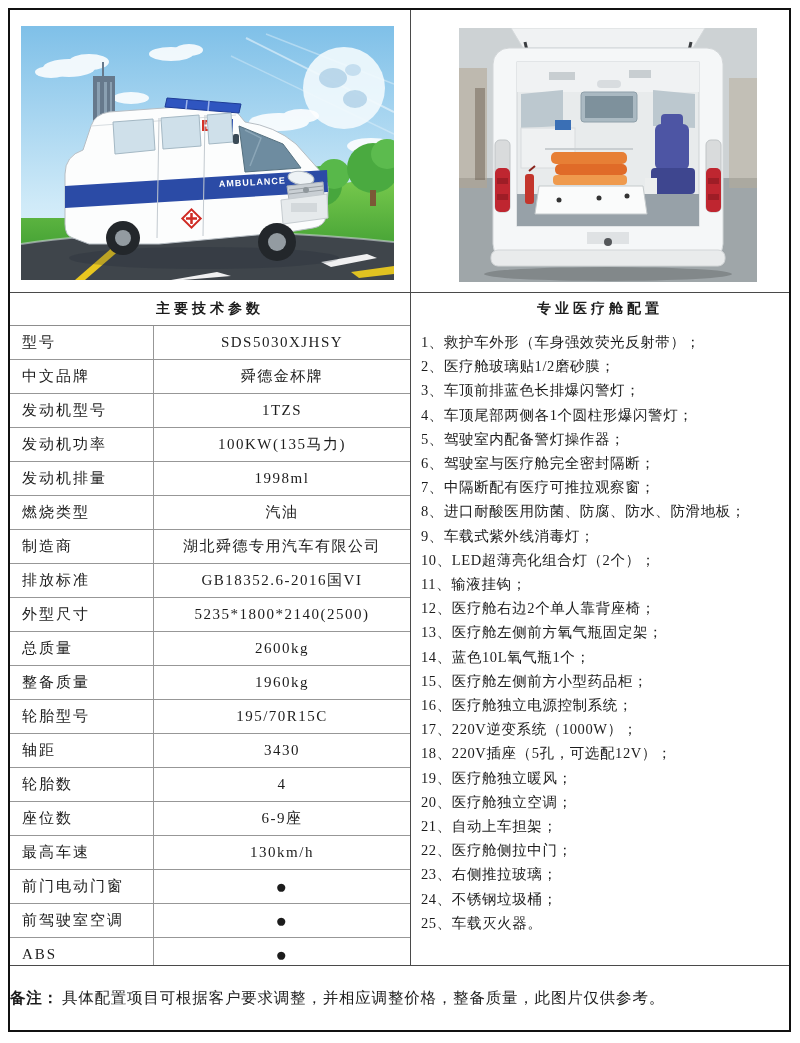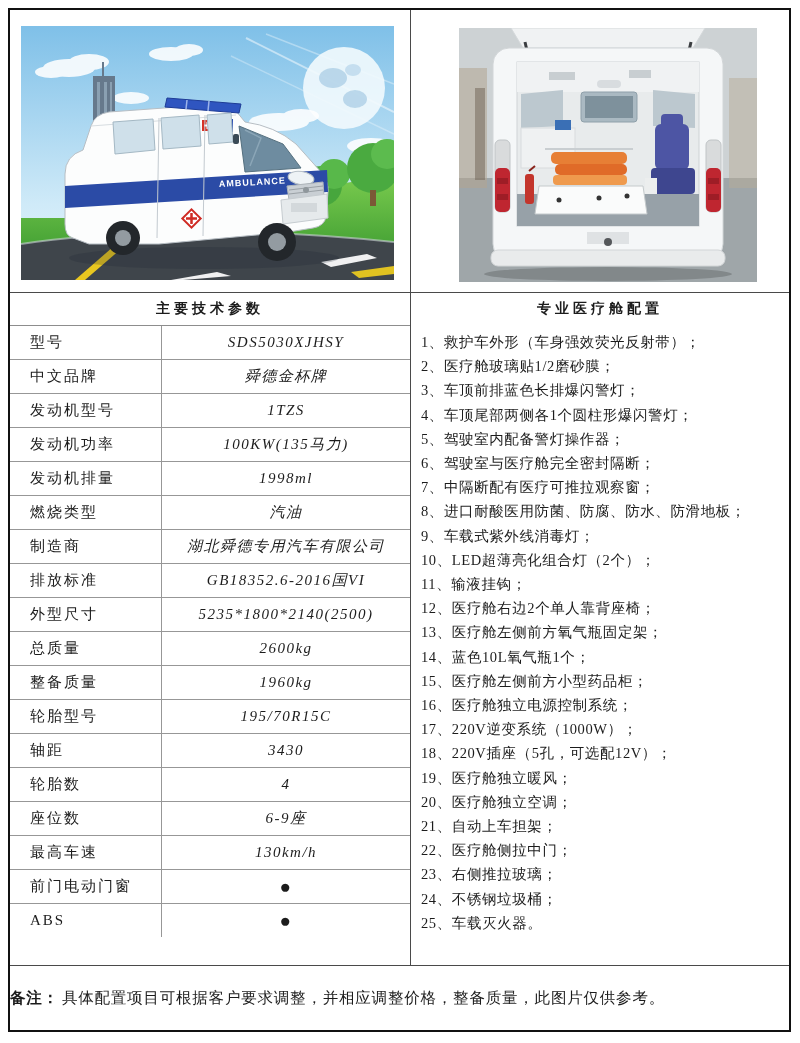--- a/index.html
+++ b/index.html
@@ -22,22 +22,22 @@
   .row-content{height:672px;border-bottom:1px solid #4a4a4a;display:flex;}
   .col-specs{width:400px;border-right:1px solid #4a4a4a;overflow:hidden;}
   .col-config{flex:1;overflow:hidden;}
   .sec-title{
     height:32px;display:flex;align-items:center;justify-content:center;
     font-weight:bold;font-size:14px;letter-spacing:4px;
   }
   .col-specs .sec-title{border-bottom:1px solid #8d8d8d;}
   table.specs{width:100%;border-collapse:collapse;table-layout:fixed;}
   table.specs td{height:31px;border-bottom:1px solid #979797;font-size:15px;vertical-align:middle;overflow:hidden;white-space:nowrap;}
-  td.lbl{width:130px;border-right:1px solid #979797;padding-left:20px;letter-spacing:2px;}
-  td.val{text-align:center;letter-spacing:1.5px;font-style:italic;}
+  td.lbl{width:130px;border-right:1px solid #979797;padding-left:12px;letter-spacing:2px;}
+  td.val{text-align:center;letter-spacing:1.5px;}
   tr:last-child td{border-bottom:none;}
   tr.dot td.val{font-size:19px;line-height:19px;}
   
   ol.cfg{list-style:none;margin:0;padding:5px 6px 0 10px;}
   ol.cfg li{
     font-size:14.5px;line-height:24.2px;letter-spacing:0.6px;
     white-space:nowrap;overflow:hidden;
   }
   
   .row-footer{flex:1;display:flex;align-items:center;font-size:15.5px;letter-spacing:0.8px;}
@@ -284,20 +284,24 @@
             </tr>
         <tr>
               <td class="lbl">最高车速</td>
               <td class="val">130km/h</td>
             </tr>
         <tr class="dot">
               <td class="lbl">前门电动门窗</td>
               <td class="val">●</td>
             </tr>
         <tr class="dot">
+              <td class="lbl">前驾驶室空调</td>
+              <td class="val">●</td>
+            </tr>
+        <tr class="dot">
               <td class="lbl">ABS</td>
               <td class="val">●</td>
             </tr>
 
       </tbody>
         </table>
     </div>
 
     <div class="col-config">
       <div class="sec-title">专业医疗舱配置</div>

